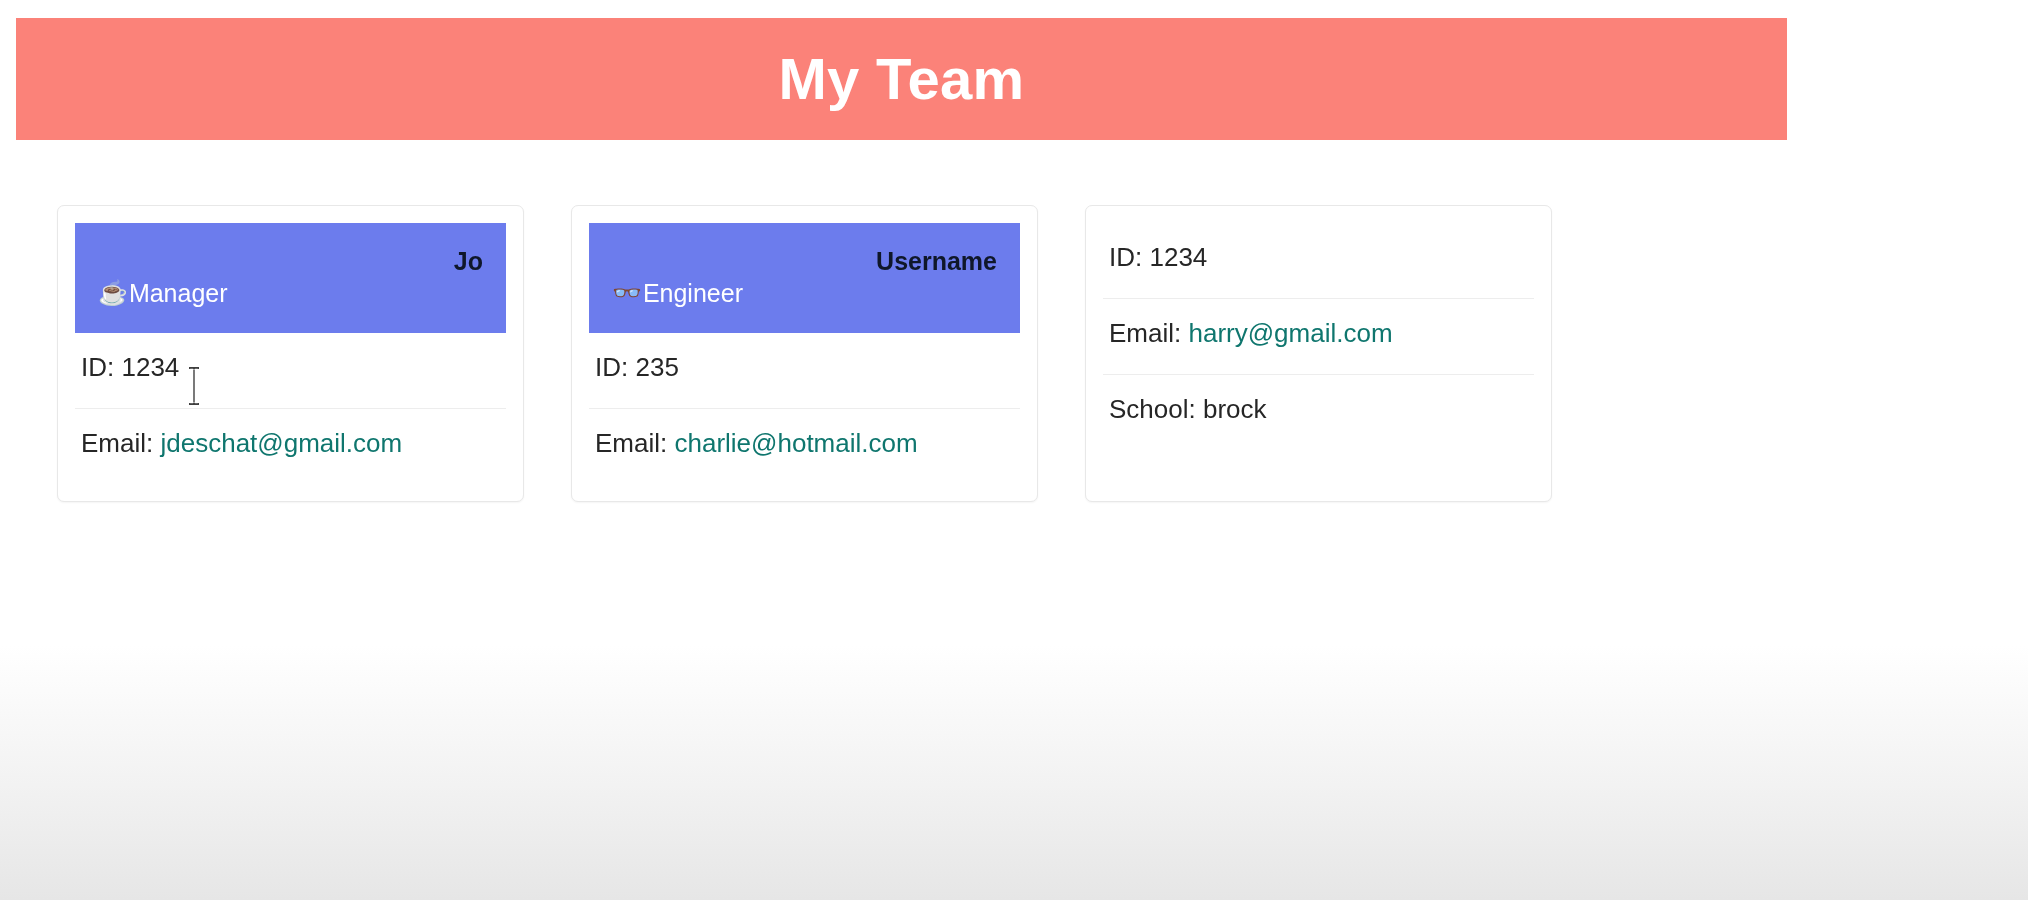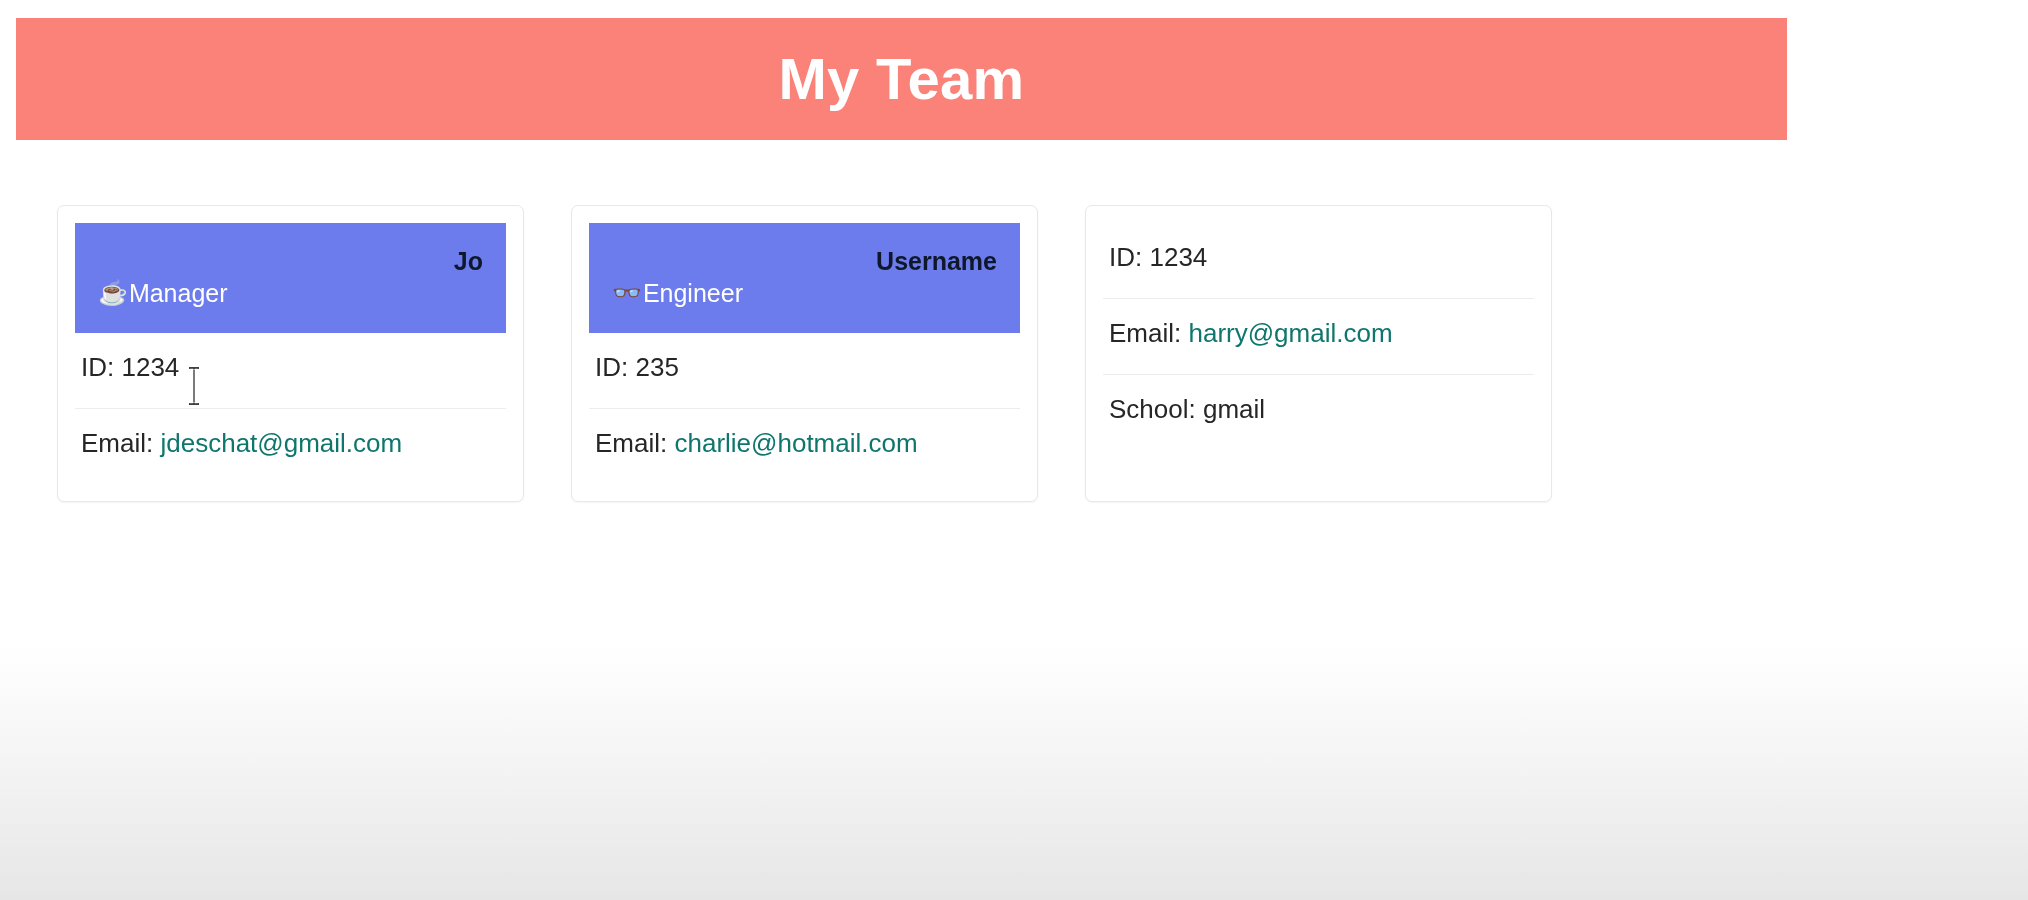--- a/index.html
+++ b/index.html
@@ -175,21 +175,21 @@
         </div>
         <div class="card-body">
           <div class="card-row"><span class="row-label">ID:</span> <span class="row-value">235</span></div>
           <div class="card-row"><span class="row-label">Email:</span> <span class="row-value link">charlie@hotmail.com</span></div>
         </div>
       </div>
       <div class="team-card">
         <div class="card-body">
           <div class="card-row"><span class="row-label">ID:</span> <span class="row-value">1234</span></div>
           <div class="card-row"><span class="row-label">Email:</span> <span class="row-value link">harry@gmail.com</span></div>
-          <div class="card-row"><span class="row-label">School:</span> <span class="row-value">gmail</span></div>
+          <div class="card-row"><span class="row-label">School:</span> <span class="row-value">brock</span></div>
         </div>
       </div>
     </div>
 
 </div>
 
 <svg class="text-cursor" viewBox="0 0 12 38" xmlns="http://www.w3.org/2000/svg" style="left: 188px; top: 367px;">
   <path d="M1 1 H11 M6 1 V37 M1 37 H11" stroke="#000000" stroke-width="1.6" fill="none"></path>
   <path d="M2.2 2.2 H9.8 M6 2.2 V35.8 M2.2 35.8 H9.8" stroke="#ffffff" stroke-width="0.7" fill="none"></path>
 </svg>

